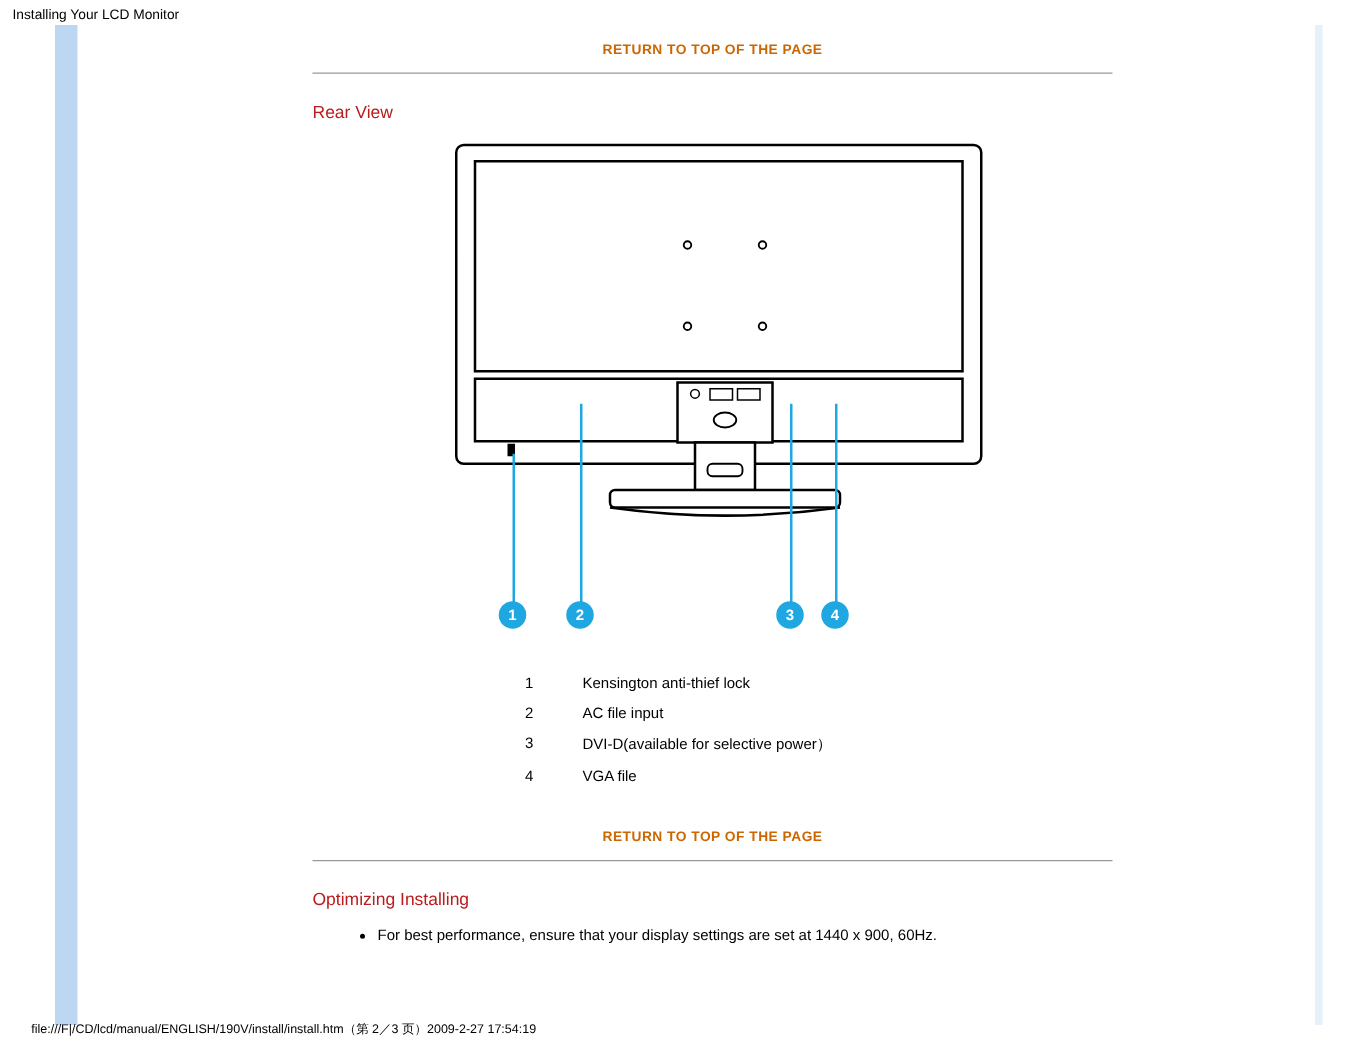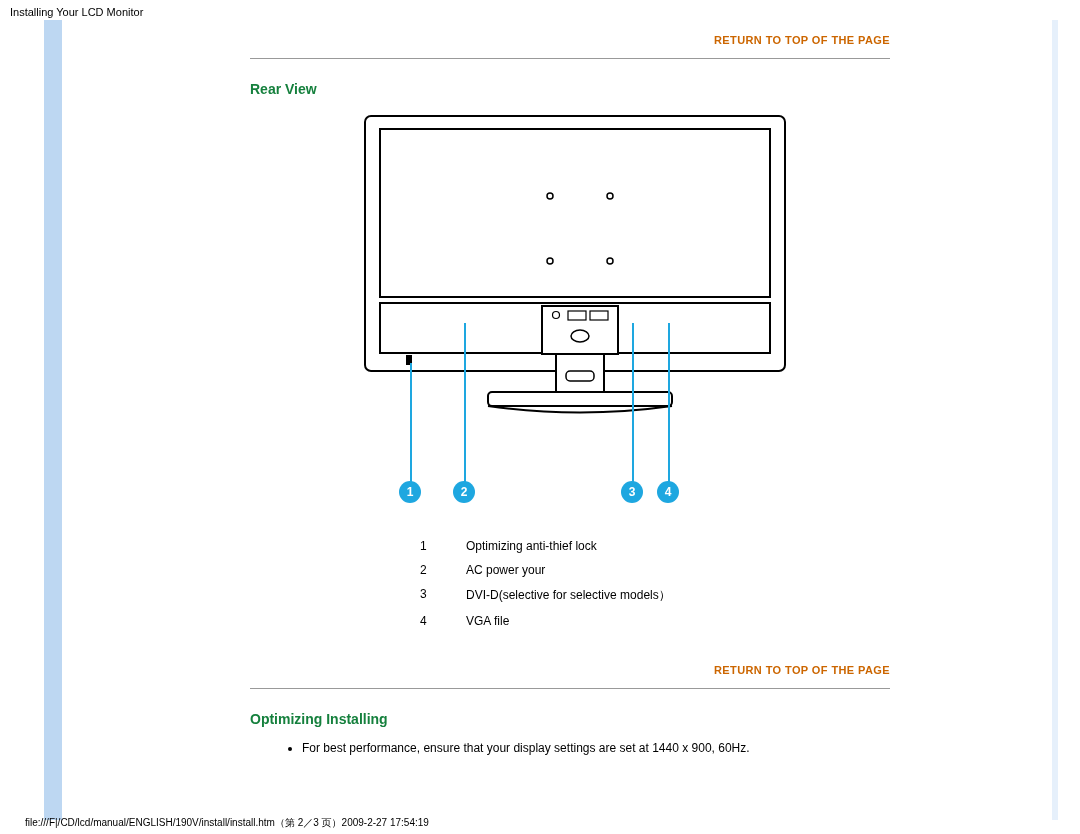--- a/index.html
+++ b/index.html
@@ -39,36 +39,36 @@
     height: 800px;
     background: #e6f0fb;
   }
   .content {
     position: absolute;
     top: 20px;
     left: 250px;
     width: 640px;
   }
   .top-link {
-    text-align: right;
+    text-align: center;
     color: #cc6600;
     font-weight: bold;
     font-size: 11px;
     letter-spacing: 0.4px;
     margin-top: 14px;
     margin-bottom: 12px;
   }
   .hr {
     border: none;
     border-top: 1px solid #999;
     margin: 10px 0 22px 0;
   }
   .section-title {
-    color: #15803d;
-    font-weight: bold;
+    color: #b91c1c;
+    font-weight: normal;
     font-size: 14px;
     margin: 0 0 14px 0;
   }
 
   
   .diagram-wrap {
     position: relative;
     width: 640px;
     height: 400px;
     margin: 0 auto 20px auto;
@@ -174,29 +174,29 @@
       <div class="callout-dot" style="left:149px; top:370px;">1</div>
       <div class="callout-dot" style="left:203px; top:370px;">2</div>
       <div class="callout-dot" style="left:371px; top:370px;">3</div>
       <div class="callout-dot" style="left:407px; top:370px;">4</div>
     </div>
 
     <table class="legend-table">
       <tbody>
           <tr>
         <td class="legend-num">1</td>
-        <td>Optimizing anti-thief lock</td>
+        <td>Kensington anti-thief lock</td>
       </tr>
       <tr>
         <td class="legend-num">2</td>
-        <td>AC power your</td>
+        <td>AC file input</td>
       </tr>
       <tr>
         <td class="legend-num">3</td>
-        <td>DVI-D(selective for selective models）</td>
+        <td>DVI-D(available for selective power）</td>
       </tr>
       <tr>
         <td class="legend-num">4</td>
         <td>VGA file</td>
       </tr>
     </tbody>
       </table>
 
     <div class="top-link">RETURN TO TOP OF THE PAGE</div>
     <hr class="hr">

